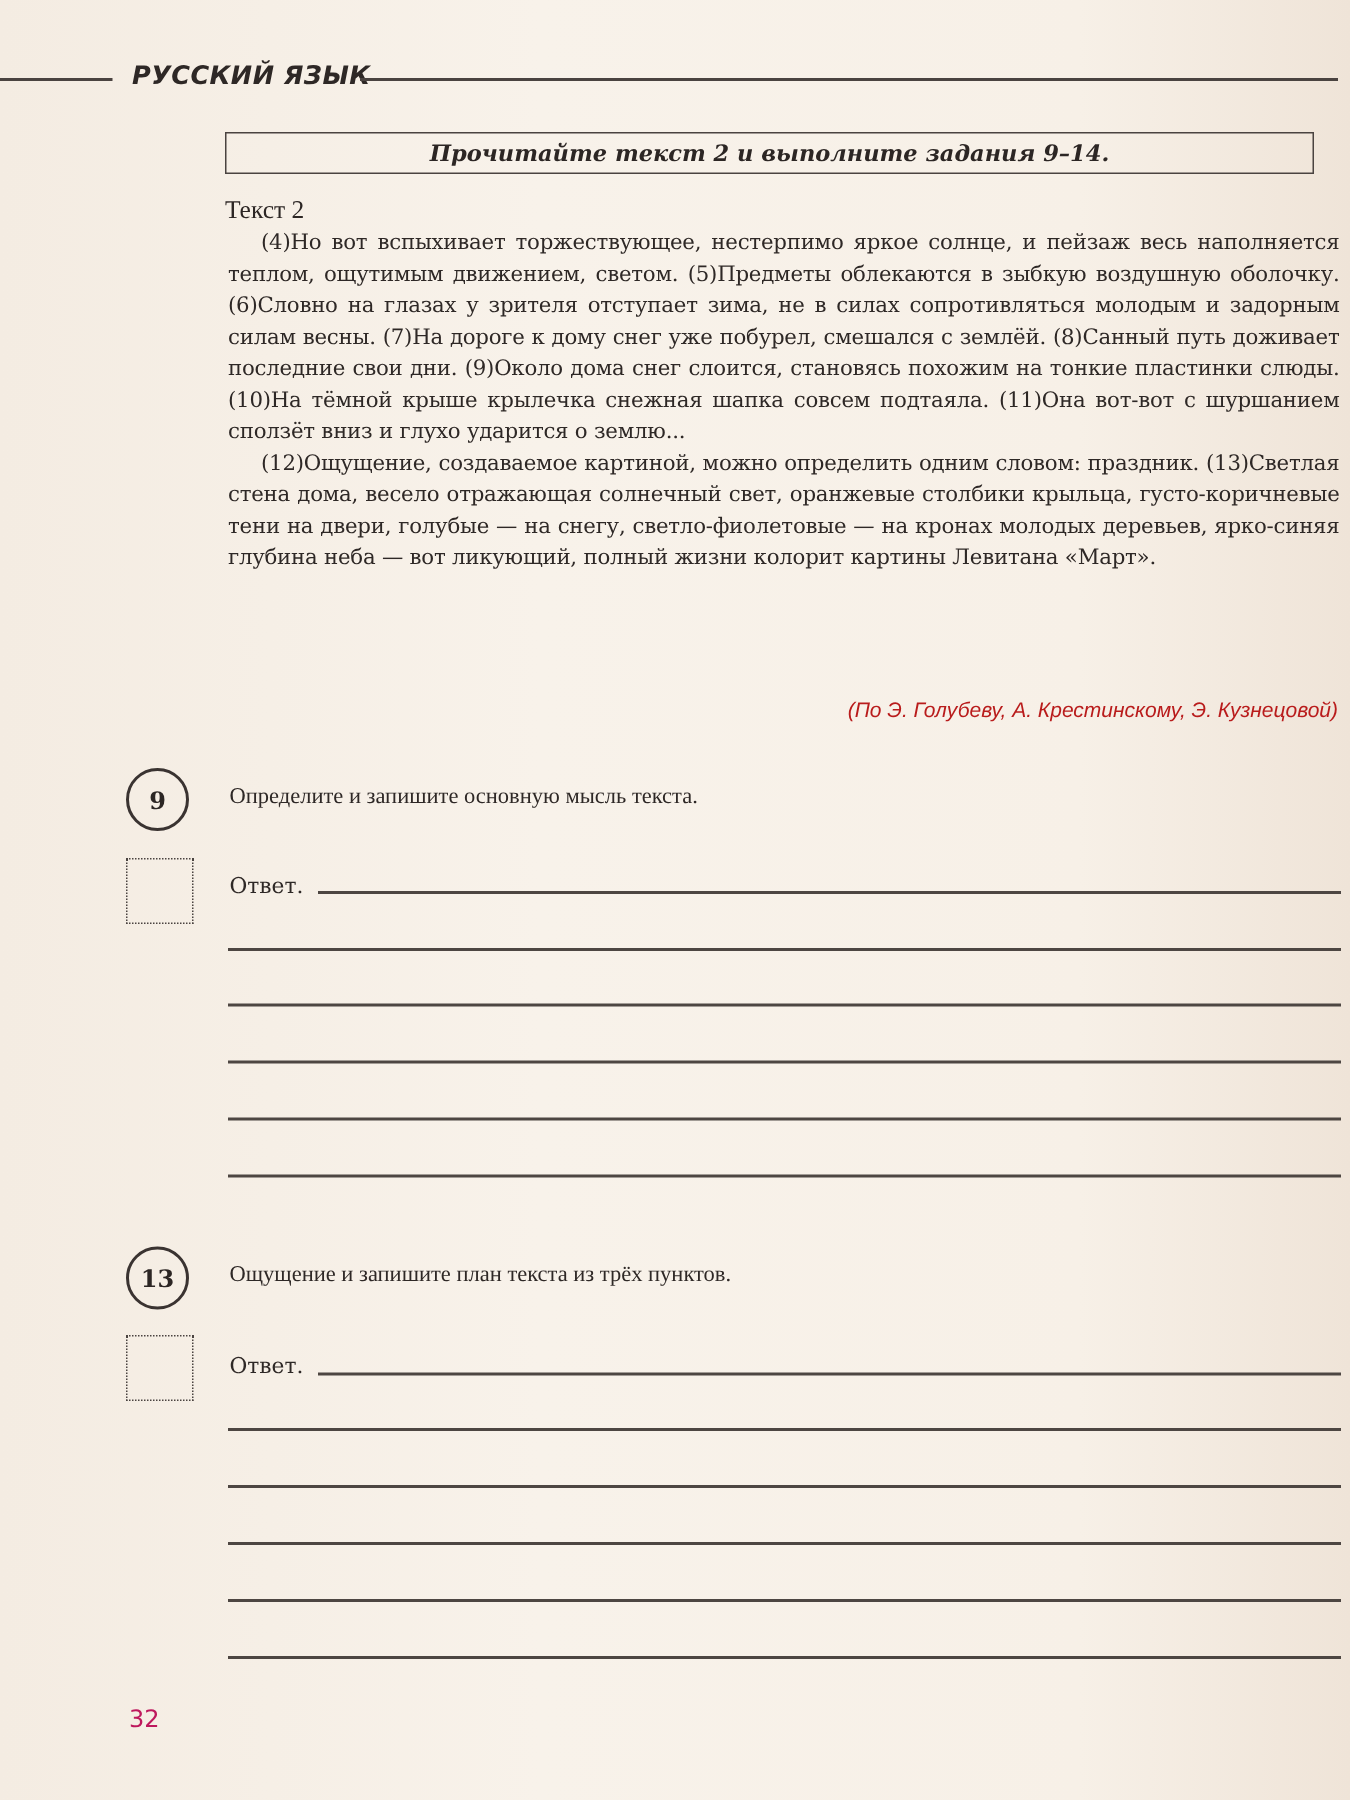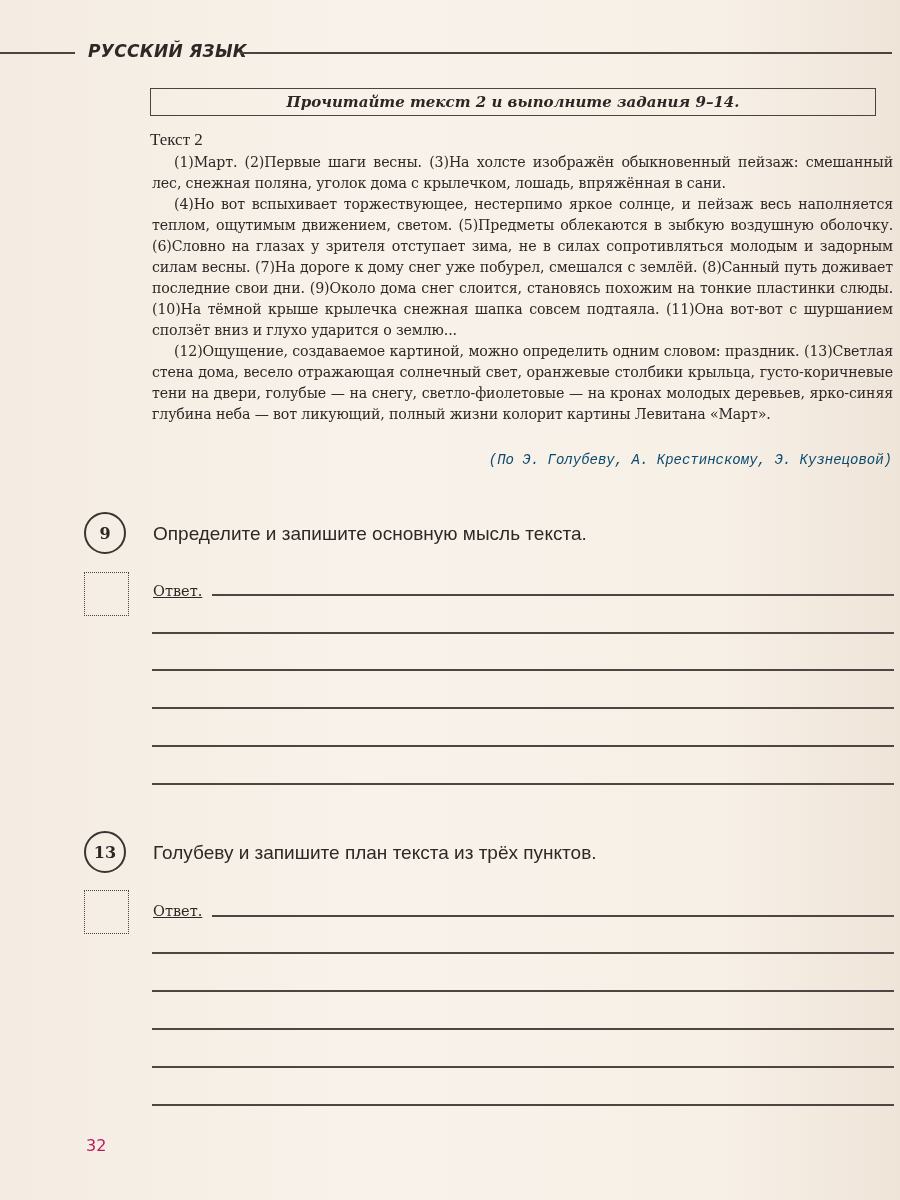--- a/index.html
+++ b/index.html
@@ -28,42 +28,42 @@
       font-family: "Liberation Serif", "DejaVu Serif", serif; font-size: 17px;
     }
     .passage {
       position: absolute; left: 152px; top: 152px; width: 741px;
       font-family: "DejaVu Serif", "Liberation Serif", serif;
       font-size: 14.2px; line-height: 21px; text-align: justify; color: #2e2826;
       letter-spacing: -0.15px;
     }
     .passage p { margin: 0; text-indent: 22px; }
     .attribution {
-      position: absolute; right: 8px; top: 452px;
-      font-family: Liberation Mono, monospace;
-      font-style: italic; font-size: 14px; color: #0c4a6e;
+      position: absolute; right: 8px; top: 465px;
+      font-family: Liberation Sans, sans-serif;
+      font-style: italic; font-size: 14px; color: #b91c1c;
     }
     .q-circle {
       position: absolute; width: 42px; height: 42px; border: 2px solid #3a3331;
       border-radius: 50%; box-sizing: border-box;
       display: flex; align-items: center; justify-content: center;
       font-family: "DejaVu Serif", "Liberation Serif", serif;
       font-weight: bold; font-size: 16px; color: #2c2624;
     }
     .q-text {
       position: absolute; left: 153px;
-      font-family: Liberation Sans, sans-serif; font-size: 19px; color: #2e2826;
+      font-family: Liberation Serif, serif; font-size: 15px; color: #2e2826;
     }
     .ans-box {
       position: absolute; width: 45px; height: 44px;
       border: 1.5px dotted #4a4340; box-sizing: border-box;
     }
     .ans-label {
       position: absolute; left: 153px;
-      font-family: "DejaVu Serif", "Liberation Serif", serif; font-size: 14.5px; color: #2e2826; text-decoration: underline;
+      font-family: "DejaVu Serif", "Liberation Serif", serif; font-size: 14.5px; color: #2e2826;
     }
     .ans-line { position: absolute; height: 1.5px; background: #4d4642; right: 6px; }
     .page-num {
       position: absolute; left: 86px; top: 1136px;
       font-family: "DejaVu Sans", "Liberation Sans", sans-serif; font-size: 16px; color: #be185d;
     }
   </style>
 </head>
 <body>
 
@@ -71,21 +71,20 @@
 <div class="hdr-title">РУССКИЙ ЯЗЫК</div>
 <div class="hdr-line" style="left:240px; width:652px; top:52px;"></div>
 
 <div class="instr-box">
   <span>Прочитайте текст 2 и выполните задания 9–14.</span>
 </div>
 
 <div class="text-title">Текст 2</div>
 
 <div class="passage">
-  <p>(1)Март. (2)Первые шаги весны. (3)На холсте изображён обыкновенный пейзаж: смешанный лес, снежная поляна, уголок дома с крылечком, лошадь, впряжённая в сани.</p>
   <p>(4)Но вот вспыхивает торжествующее, нестерпимо яркое солнце, и пейзаж весь наполняется теплом, ощутимым движением, светом. (5)Предметы облекаются в зыбкую воздушную оболочку. (6)Словно на глазах у зрителя отступает зима, не в силах сопротивляться молодым и задорным силам весны. (7)На дороге к дому снег уже побурел, смешался с землёй. (8)Санный путь доживает последние свои дни. (9)Около дома снег слоится, становясь похожим на тонкие пластинки слюды. (10)На тёмной крыше крылечка снежная шапка совсем подтаяла. (11)Она вот-вот с шуршанием сползёт вниз и глухо ударится о землю...</p>
   <p>(12)Ощущение, создаваемое картиной, можно определить одним словом: праздник. (13)Светлая стена дома, весело отражающая солнечный свет, оранжевые столбики крыльца, густо-коричневые тени на двери, голубые — на снегу, светло-фиолетовые — на кронах молодых деревьев, ярко-синяя глубина неба — вот ликующий, полный жизни колорит картины Левитана «Март».</p>
 </div>
 <div class="attribution">(По Э. Голубеву, А. Крестинскому, Э. Кузнецовой)</div>
 
 <div class="q-circle" style="left:84px; top:512px;">
   <span>9</span>
 </div>
 <div class="q-text" style="top:523px;">Определите и запишите основную мысль текста.</div>
 
@@ -94,21 +93,21 @@
 <div class="ans-line" style="left:212px; top:594px;"></div>
 <div class="ans-line" style="left:152px; top:632px;"></div>
 <div class="ans-line" style="left:152px; top:669px;"></div>
 <div class="ans-line" style="left:152px; top:707px;"></div>
 <div class="ans-line" style="left:152px; top:745px;"></div>
 <div class="ans-line" style="left:152px; top:783px;"></div>
 
 <div class="q-circle" style="left:84px; top:831px;">
   <span>13</span>
 </div>
-<div class="q-text" style="top:842px;">Голубеву и запишите план текста из трёх пунктов.</div>
+<div class="q-text" style="top:842px;">Ощущение и запишите план текста из трёх пунктов.</div>
 
 <div class="ans-box" style="left:84px; top:890px;"></div>
 <div class="ans-label" style="top:903px;">Ответ.</div>
 <div class="ans-line" style="left:212px; top:915px;"></div>
 <div class="ans-line" style="left:152px; top:952px;"></div>
 <div class="ans-line" style="left:152px; top:990px;"></div>
 <div class="ans-line" style="left:152px; top:1028px;"></div>
 <div class="ans-line" style="left:152px; top:1066px;"></div>
 <div class="ans-line" style="left:152px; top:1104px;"></div>
 

